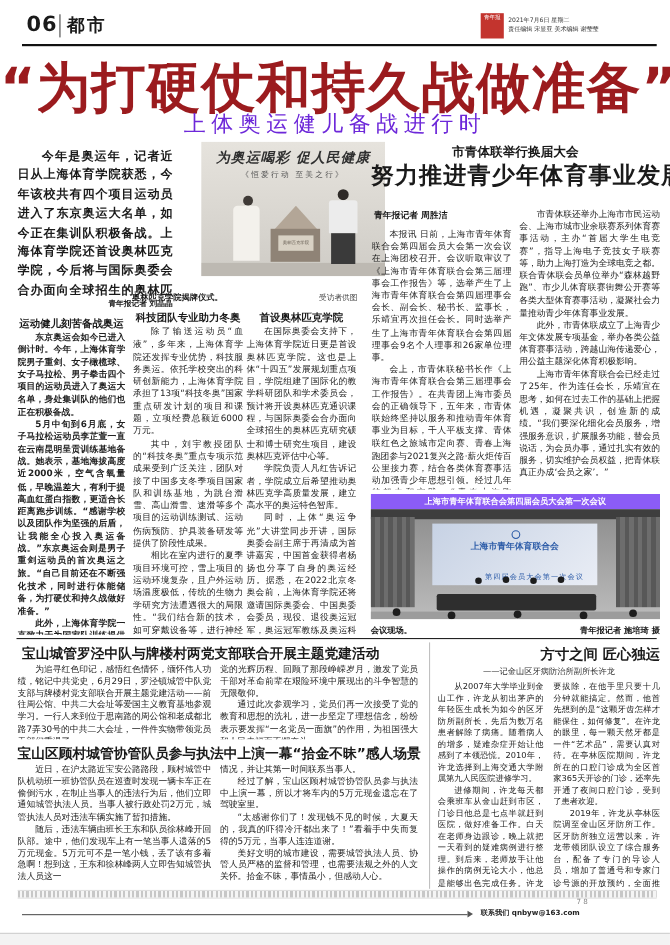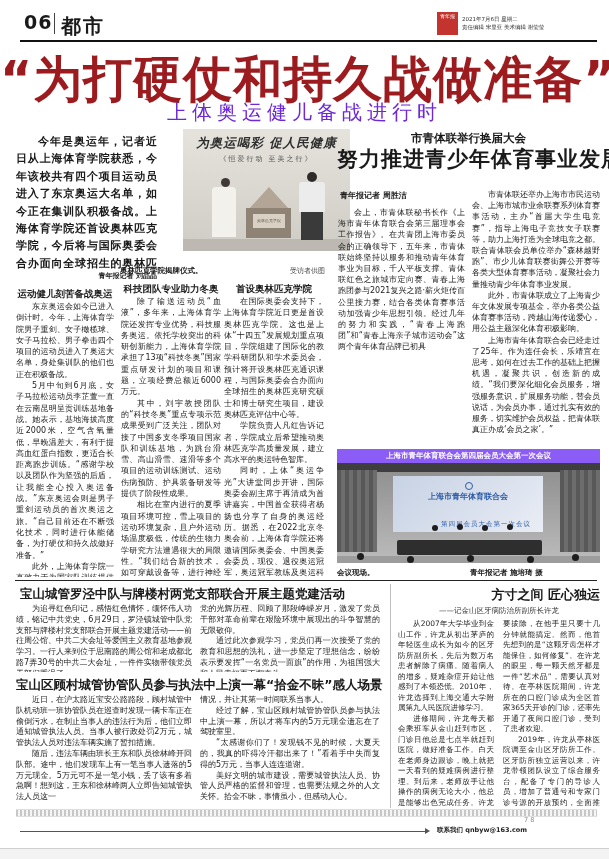--- a/index.html
+++ b/index.html
@@ -2,21 +2,21 @@
 <html><head>
 <meta charset="utf-8">
 <style>
   html,body{margin:0;padding:0;background:#fff;}
   #page{position:relative;width:609px;height:859px;background:#fff;overflow:hidden;
         font-family:"DejaVu Sans",sans-serif;color:#1a1a1a;}
   .abs{position:absolute;}
   
   .sec-no{left:24px;top:11px;font-size:19px;font-weight:bold;letter-spacing:1px;}
   .sec-div{left:54px;top:13px;width:1px;height:21px;background:#444;}
-  .sec-name{left:61px;top:13px;font-size:20px;font-weight:bold;letter-spacing:2px;}
+  .sec-name{left:61px;top:13px;font-size:16px;font-weight:bold;letter-spacing:2px;}
   .masthead{left:437px;top:12px;width:21px;height:23px;background:#c3342e;color:#fff;
             font-size:5px;line-height:7px;text-align:center;padding-top:1px;box-sizing:border-box;}
   .dateline{left:462px;top:15px;font-size:5.5px;line-height:8px;color:#333;}
   .header-rule{left:20px;top:40px;width:577px;height:2px;background:#111;}
   
   .headline{left:0;top:47px;width:609px;text-align:center;font-size:49px;font-weight:bold;
             color:#9b1b1e;letter-spacing:1px;white-space:nowrap;}
   .subheadline{left:0;top:99px;width:609px;text-align:center;font-size:20px;color:#6d28d9;letter-spacing:5px;}
   
   .intro{left:16px;top:133px;width:141px;height:136px;font-family:"DejaVu Serif",serif;
@@ -39,21 +39,21 @@
   .p1-plaque{left:70px;top:85px;width:32px;height:14px;background:#d8d1c4;font-size:4px;
              line-height:14px;text-align:center;color:#6b6257;overflow:hidden;}
   .cap1{left:120px;top:266px;font-size:7.5px;font-weight:bold;}
   .credit1{left:240px;top:266px;width:85px;text-align:right;font-size:7px;color:#444;}
   .colhead{text-align:center;font-size:9.5px;font-weight:bold;white-space:nowrap;}
   .ch1{left:16px;top:288px;width:98px;}
   .ch2{left:121px;top:283px;width:100px;}
   .ch3{left:224px;top:283px;width:100px;}
   .bodycol{font-size:8px;line-height:11.3px;text-align:justify;overflow:hidden;color:#222;}
   .bodycol p{margin:0;text-indent:2em;}
-  .c1{left:16px;top:301px;width:98px;height:276px;}
+  .c1{left:16px;top:301px;width:98px;height:276px;font-weight:bold;}
   .c2{left:121px;top:296px;width:100px;height:281px;}
   .c3{left:224px;top:296px;width:100px;height:281px;}
   
   .kicker{left:337px;top:131px;width:263px;text-align:center;font-size:11.5px;font-weight:bold;}
   .headline2{left:337px;top:145px;width:263px;text-align:center;font-size:21px;font-weight:bold;
              letter-spacing:1px;white-space:nowrap;}
   .byline2{left:340px;top:190px;font-size:8px;font-weight:bold;}
   .rc1{left:338px;top:207px;width:127px;height:238px;font-size:8px;line-height:11.2px;}
   .rc2{left:472px;top:189px;width:128px;height:256px;font-size:8px;line-height:11.2px;}
   .photo2{left:337px;top:449px;width:263px;height:114px;overflow:hidden;}
@@ -64,21 +64,21 @@
   .p2-curt-l{left:0;top:7px;width:40px;height:82px;background:repeating-linear-gradient(90deg,#585858 0 4px,#6d6d6d 4px 8px);}
   .p2-curt-r{right:0;top:7px;width:40px;height:82px;background:repeating-linear-gradient(90deg,#585858 0 4px,#6d6d6d 4px 8px);}
   .p2-screen{left:56px;top:13px;width:150px;height:56px;background:linear-gradient(135deg,#c7d2e4,#e9edf5);text-align:center;}
   .p2-logo{left:72px;top:6px;width:6px;height:6px;border:1px solid #2d5ca8;border-radius:50%;}
   .p2-s1{margin-top:15px;font-size:8px;font-weight:bold;color:#2d5ca8;}
   .p2-s2{margin-top:18px;font-size:6.5px;color:#2d5ca8;letter-spacing:1px;padding-left:36px;}
   .p2-table{left:60px;bottom:8px;width:145px;height:15px;background:#2e2e2e;border-radius:2px;}
   .p2-floor{left:0;bottom:0;width:100%;height:7px;background:#9c9c9c;}
   .dot{position:absolute;border-radius:50%;background:#1d1d1d;}
   .cap2{left:337px;top:568px;font-size:7.5px;font-weight:bold;}
-  .credit2{left:470px;top:568px;width:130px;font-size:7.5px;font-weight:bold;}
+  .credit2{left:470px;top:568px;width:130px;text-align:right;font-size:7.5px;font-weight:bold;}
   .divider{left:15px;top:580px;width:582px;height:1px;background:#222;}
   
   .bt-title{font-size:12.5px;font-weight:bold;white-space:nowrap;}
   .a1t{left:20px;top:586px;}
   .a2t{left:16px;top:677px;}
   .smallcol{font-size:8px;line-height:10.8px;text-align:justify;overflow:hidden;color:#222;}
   .smallcol p{margin:0;text-indent:2em;}
   .a1c1{left:16px;top:604px;width:176px;height:68px;}
   .a1c2{left:200px;top:604px;width:180px;height:68px;}
   .a2c1{left:16px;top:695px;width:176px;height:112px;}
@@ -155,20 +155,21 @@
   <div class="abs bodycol c3">
     <p>在国际奥委会支持下，上海体育学院近日更是首设奥林匹克学院。这也是上体“十四五”发展规划重点项目，学院组建了国际化的教学科研团队和学术委员会，预计将开设奥林匹克通识课程，与国际奥委会合办面向全球招生的奥林匹克研究硕士和博士研究生项目，建设奥林匹克评估中心等。</p>
     <p>学院负责人凡红告诉记者，学院成立后希望推动奥林匹克学高质量发展，建立高水平的奥运特色智库。</p>
     <p>同时，上体“奥运争光”大讲堂同步开讲，国际奥委会副主席于再清成为首讲嘉宾，中国首金获得者杨扬也分享了自身的奥运经历。据悉，在2022北京冬奥会前，上海体育学院还将邀请国际奥委会、中国奥委会委员，现役、退役奥运冠军，奥运冠军教练及奥运科技攻关专家等代表，围绕中国百年奥运历程、奥林匹克精神与中华体育精神传承弘扬等主题，全面展示体育人的坚定信仰和为民族伟大复兴的不懈探索。</p>
   </div>
 
   <div class="abs kicker">市青体联举行换届大会</div>
   <div class="abs headline2">努力推进青少年体育事业发展</div>
   <div class="abs byline2">青年报记者 周胜洁</div>
   <div class="abs bodycol rc1">
+    <p>本报讯 日前，上海市青年体育联合会第四届会员大会第一次会议在上海团校召开。会议听取审议了《上海市青年体育联合会第三届理事会工作报告》等，选举产生了上海市青年体育联合会第四届理事会会长、副会长、秘书长、监事长，乐靖宜再次担任会长。同时选举产生了上海市青年体育联合会第四届理事会9名个人理事和26家单位理事。</p>
     <p>会上，市青体联秘书长作《上海市青年体育联合会第三届理事会工作报告》。在共青团上海市委员会的正确领导下，五年来，市青体联始终坚持以服务和推动青年体育事业为目标，千人平板支撑、青体联红色之旅城市定向赛、青春上海跑团参与2021复兴之路·薪火炬传百公里接力赛，结合各类体育赛事活动加强青少年思想引领。经过几年的努力和实践，“青春上海跑团”和“青春上海亲子城市运动会”这两个青年体育品牌已初具</p>
   </div>
   <div class="abs bodycol rc2">
     <p>市青体联还举办上海市市民运动会、上海市城市业余联赛系列体育赛事活动，主办“首届大学生电竞赛”，指导上海电子竞技女子联赛等，助力上海打造为全球电竞之都。联合青体联会员单位举办“森林越野跑”、市少儿体育联赛街舞公开赛等各类大型体育赛事活动，凝聚社会力量推动青少年体育事业发展。</p>
     <p>此外，市青体联成立了上海青少年文体发展专项基金，举办各类公益体育赛事活动，跨越山海传递爱心，用公益主题深化体育积极影响。</p>
     <p>上海市青年体育联合会已经走过了25年。作为连任会长，乐靖宜在思考，如何在过去工作的基础上把握机遇，凝聚共识，创造新的成绩。“我们要深化细化会员服务，增强服务意识，扩展服务功能，替会员说话，为会员办事，通过扎实有效的服务，切实维护会员权益，把青体联真正办成‘会员之家’。”</p>
   </div>
 
   <div class="abs photo2">
     <div class="p2-banner">上海市青年体育联合会第四届会员大会第一次会议</div>

